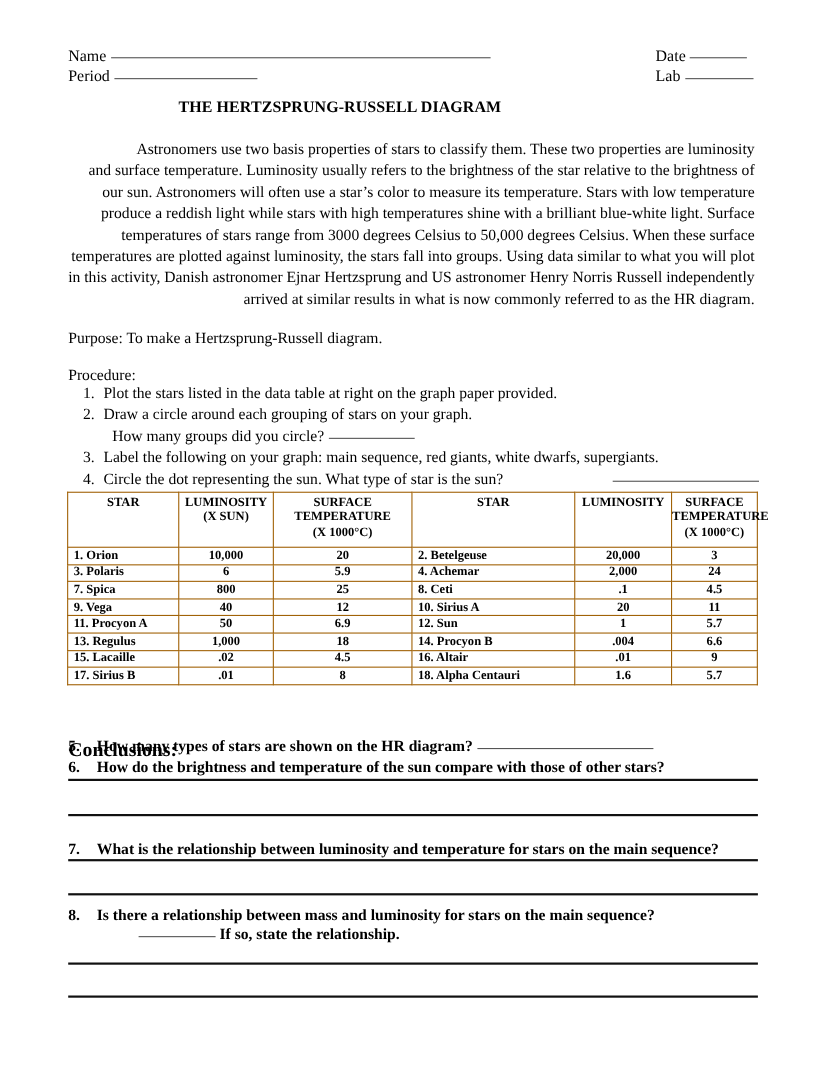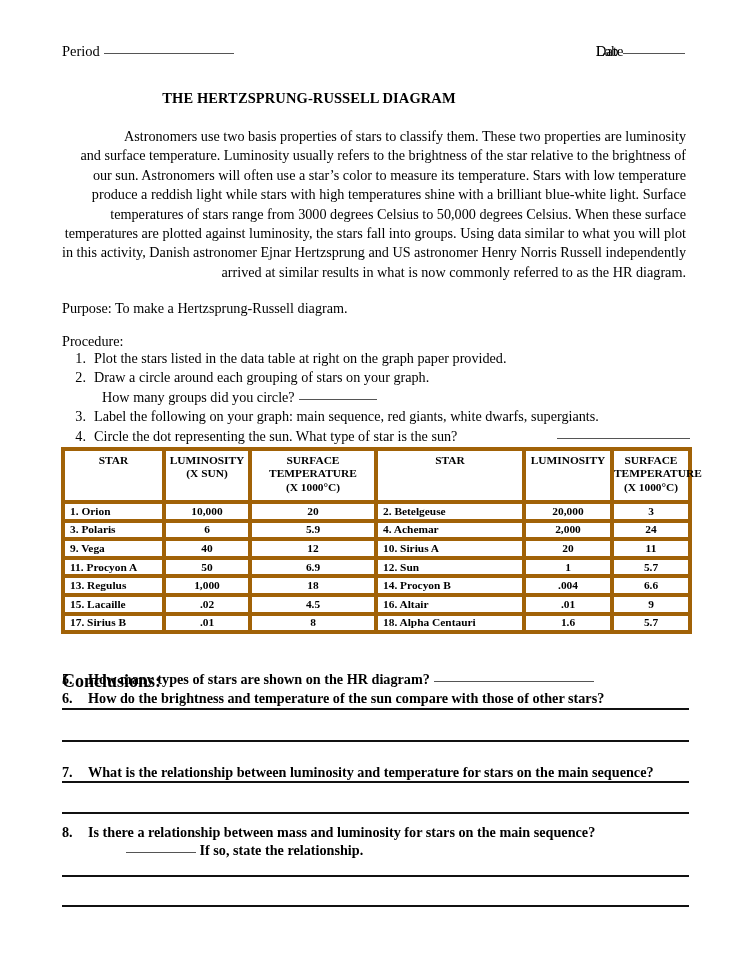--- a/index.html
+++ b/index.html
@@ -138,21 +138,21 @@
     position: absolute;
     left: 61px;
     top: 447px;
     width: 627px;
     border-collapse: collapse;
     font-size: 11.4px;
     font-weight: bold;
     table-layout: fixed;
   }
   .data-table th, .data-table td {
-    border: 4px solid #a16207;
+    border: 1px solid #a16207;
     padding: 0;
     height: 14.6px;
     line-height: 13px;
     vertical-align: middle;
   }
   .data-table thead th {
     text-align: center;
     vertical-align: top;
     padding-top: 3px;
     height: 46px;
@@ -226,20 +226,24 @@
   .al5 { top: 875px; }
   .al6 { top: 905px; }
 </style>
 </head>
 <body>
 
 <div class="page">
 
   <div class="hdr">
     <div class="hdr-row">
+      <span class="hdr-left">
+        <span class="hdr-lbl">Name</span>
+        <span class="rule rule-name"></span>
+      </span>
       <span class="hdr-right">
         <span class="hdr-lbl">Date</span>
         <span class="rule rule-date"></span>
       </span>
     </div>
     <div class="hdr-row">
       <span class="hdr-left">
         <span class="hdr-lbl">Period</span>
         <span class="rule rule-period"></span>
       </span>
@@ -334,20 +338,28 @@
         </tr>
         <tr>
           <td class="name">3.  Polaris</td>
           <td class="num">6</td>
           <td class="num">5.9</td>
           <td class="name">4.  Achemar</td>
           <td class="num">2,000</td>
           <td class="num">24</td>
         </tr>
         <tr>
+          <td class="name">7.  Spica</td>
+          <td class="num">800</td>
+          <td class="num">25</td>
+          <td class="name">8.  Ceti</td>
+          <td class="num">.1</td>
+          <td class="num">4.5</td>
+        </tr>
+        <tr>
           <td class="name">9.  Vega</td>
           <td class="num">40</td>
           <td class="num">12</td>
           <td class="name">10.  Sirius A</td>
           <td class="num">20</td>
           <td class="num">11</td>
         </tr>
         <tr>
           <td class="name">11.  Procyon A</td>
           <td class="num">50</td>

